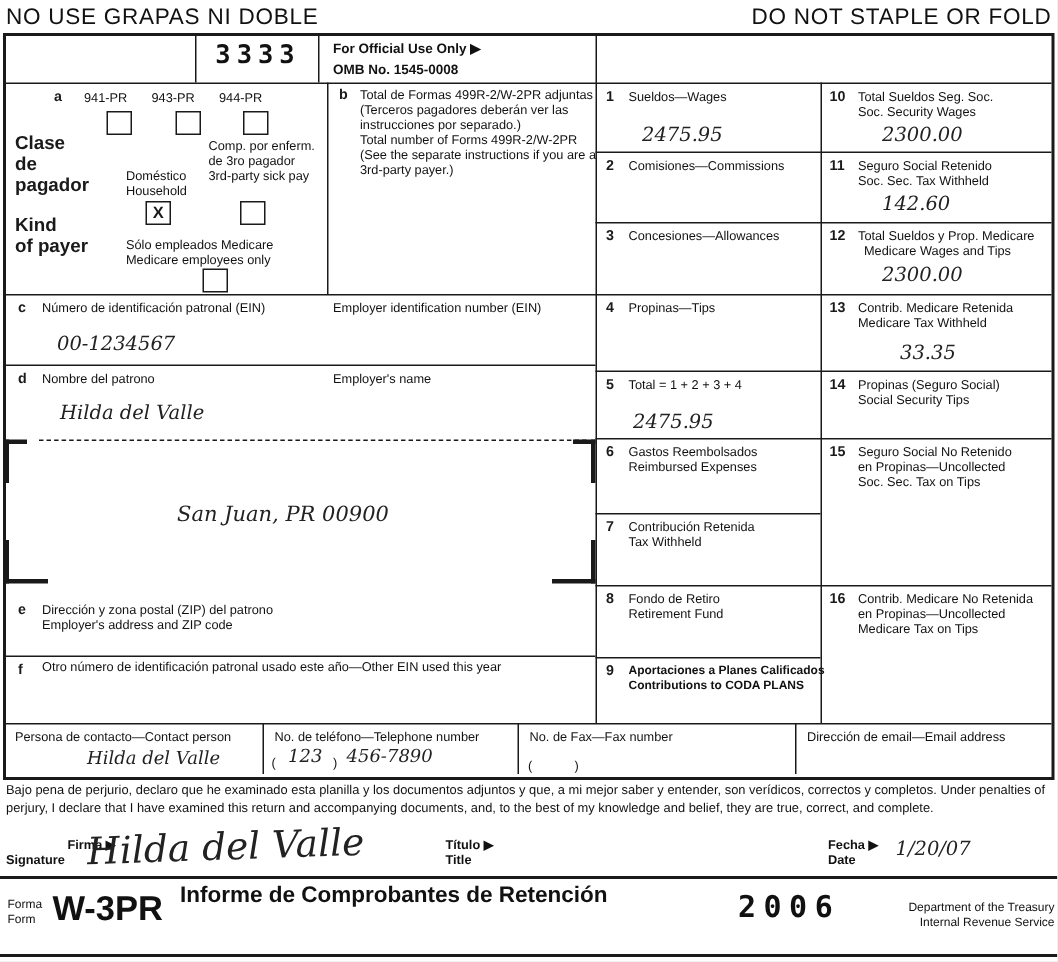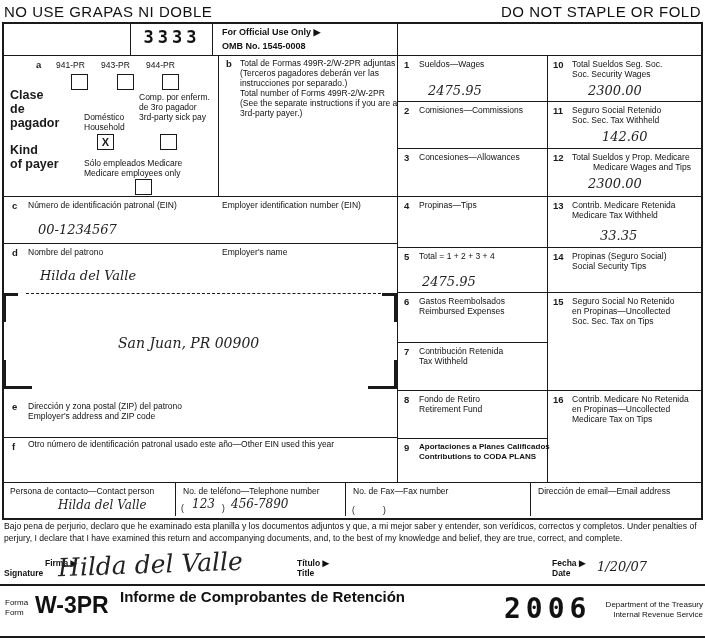--- a/index.html
+++ b/index.html
@@ -142,25 +142,25 @@
   <div class="abs hand" style="left:428px;top:464px;"></div>
 
   <div class="abs numlbl" style="left:553px;top:59px;">10</div>
   <div class="abs lbl" style="left:572px;top:59px;">Total Sueldos Seg. Soc.</div>
   <div class="abs lbl" style="left:572px;top:69px;">Soc. Security Wages</div>
   <div class="abs hand" style="left:588px;top:83px;">2300.00</div>
 
   <div class="abs numlbl" style="left:553px;top:105px;text-align:right;">11</div>
   <div class="abs lbl" style="left:572px;top:105px;">Seguro Social Retenido</div>
   <div class="abs lbl" style="left:572px;top:115px;">Soc. Sec. Tax Withheld</div>
-  <div class="abs hand" style="left:588px;top:129px;margin-left:14px;">142.60</div>
+  <div class="abs hand" style="left:588px;top:129px;">142.60</div>
 
   <div class="abs numlbl" style="left:553px;top:152px;">12</div>
   <div class="abs lbl" style="left:572px;top:152px;">Total Sueldos y Prop. Medicare</div>
-  <div class="abs lbl" style="left:593px;top:162px;">Medicare Wages and Tips</div>
+  <div class="abs lbl" style="left:576px;top:162px;">Medicare Wages and Tips</div>
   <div class="abs hand" style="left:588px;top:176px;">2300.00</div>
 
   <div class="abs numlbl" style="left:553px;top:200px;">13</div>
   <div class="abs lbl" style="left:572px;top:200px;">Contrib. Medicare Retenida</div>
   <div class="abs lbl" style="left:572px;top:210px;">Medicare Tax Withheld</div>
   <div class="abs hand" style="left:600px;top:228px;">33.35</div>
 
   <div class="abs numlbl" style="left:553px;top:251px;">14</div>
   <div class="abs lbl" style="left:572px;top:251px;">Propinas (Seguro Social)</div>
   <div class="abs lbl" style="left:572px;top:261px;">Social Security Tips</div>
@@ -237,17 +237,17 @@
   <div class="abs lbl-b" style="left:552px;top:568px;">Date</div>
   <div class="abs hand" style="left:597px;top:559px;">1/20/07</div>
 
   <div class="hl thick" style="left:0;top:584px;width:705px;"></div>
   <div class="hl thick" style="left:0;top:636px;width:705px;"></div>
 
   <div class="abs lbl" style="left:5px;top:598px;font-size:8px;">Forma</div>
   <div class="abs lbl" style="left:5px;top:608px;font-size:8px;">Form</div>
   <div class="abs" style="left:35px;top:592px;font-size:23px;font-weight:bold;color:#111;">W-3PR</div>
   <div class="abs ftitle" style="left:120px;top:588px;">Informe de Comprobantes de Retención</div>
-  <div class="abs digital" style="left:492px;top:592px;font-size:28px;letter-spacing:5px;margin-left:12px;">2006</div>
+  <div class="abs digital" style="left:492px;top:592px;font-size:20px;letter-spacing:5px;">2006</div>
   <div class="abs right" style="left:583px;top:600px;width:120px;font-size:8px;line-height:10px;color:#111;">Department of the Treasury</div>
   <div class="abs right" style="left:583px;top:610px;width:120px;font-size:8px;line-height:10px;color:#111;">Internal Revenue Service</div>
 
 </div>
 
 </body></html>

